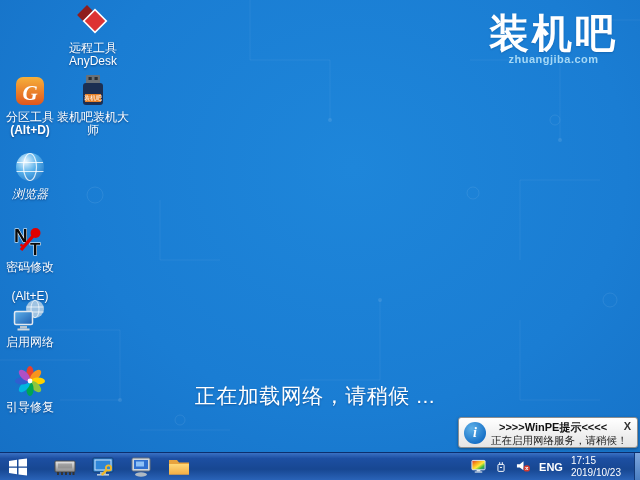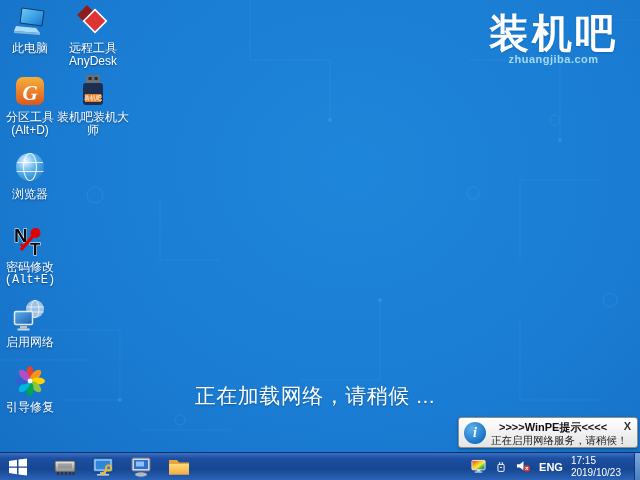--- a/index.html
+++ b/index.html
@@ -82,36 +82,20 @@
       <circle cx="120" cy="400" r="2"></circle>
         <circle cx="380" cy="300" r="2"></circle>
     </g>
   </svg>
 
   <div class="logo">
     <div class="logo-title">装机吧</div>
     <div class="logo-sub">zhuangjiba.com</div>
   </div>
 
-  <div class="icon-cell" style="left:0;top:5px;width:60px;">
-    <div class="icon-art">
-      <svg viewBox="0 0 34 34" width="34" height="34">
-        <defs>
-            <linearGradient id="pcscr" x1="0" y1="0" x2="1" y2="1">
-          <stop offset="0" stop-color="#6fd1fb"></stop>
-              <stop offset="1" stop-color="#1273cf"></stop>
-            </linearGradient>
-          </defs>
-        <polygon points="9,3 31,6 29,21 7,18" fill="url(#pcscr)" stroke="#0d3a66" stroke-width="1"></polygon>
-        <polygon points="3,21 23,23 27,28 1,26" fill="#aadcf7"></polygon>
-        <polygon points="1,26 27,28 27,30 1,28" fill="#7fb8dd"></polygon>
-      </svg>
-    </div>
-    <div class="icon-label">此电脑</div>
-  </div>
 
   <div class="icon-cell" style="left:58px;top:5px;width:70px;">
     <div class="icon-art">
       <svg viewBox="0 0 34 34" width="34" height="34">
         <rect x="4" y="3" width="14" height="14" transform="rotate(45 11 10)" fill="#8f1d1d"></rect>
         <rect x="11" y="8" width="16" height="16" transform="rotate(45 19 16)" fill="#dd3333" stroke="#fff" stroke-width="1.6"></rect>
       </svg>
     </div>
     <div class="icon-label">远程工具</div>
     <div class="icon-label" style="margin-top:0;">AnyDesk</div>
@@ -124,38 +108,38 @@
             <linearGradient id="dg" x1="0" y1="0" x2="0" y2="1">
           <stop offset="0" stop-color="#f6b03a"></stop>
               <stop offset="1" stop-color="#e0561d"></stop>
             </linearGradient>
           </defs>
         <rect x="3" y="3" width="28" height="28" rx="7" fill="url(#dg)"></rect>
         <text x="17" y="26" font-size="21" font-weight="bold" font-style="italic" fill="#fff" text-anchor="middle" font-family="Liberation Serif,serif">G</text>
       </svg>
     </div>
     <div class="icon-label">分区工具</div>
-    <div class="icon-label" style="margin-top:0;">(Alt+D)</div>
+    <div class="icon-label" style="margin-top:0;font-weight:bold;">(Alt+D)</div>
   </div>
 
   <div class="icon-cell" style="left:52px;top:74px;width:82px;">
     <div class="icon-art">
       <svg viewBox="0 0 34 34" width="34" height="34">
         <rect x="10" y="1" width="14" height="9" rx="1" fill="#6a7076"></rect>
         <rect x="12.5" y="3" width="3.2" height="3" fill="#2a2e33"></rect>
         <rect x="18.5" y="3" width="3.2" height="3" fill="#2a2e33"></rect>
         <rect x="7" y="9" width="20" height="22" rx="3" fill="#1c2f52"></rect>
         <rect x="9" y="20" width="16" height="8" fill="#e8832a"></rect>
         <text x="17" y="26.3" font-size="6" fill="#fff" text-anchor="middle">装机吧</text>
       </svg>
     </div>
     <div class="icon-label">装机吧装机大师</div>
   </div>
 
-  <div class="icon-cell" style="left:0;top:151px;width:60px;">
+  <div class="icon-cell" style="left:0;top:151px;width:60px;font-style:italic;">
     <div class="icon-art">
       <svg viewBox="0 0 34 34" width="34" height="34">
         <defs>
             <radialGradient id="gl" cx=".35" cy=".3" r=".9">
           <stop offset="0" stop-color="#e8f6ff"></stop>
               <stop offset=".45" stop-color="#57b0ea"></stop>
               <stop offset="1" stop-color="#1a6fc2"></stop>
             </radialGradient>
           </defs>
         <circle cx="17" cy="16" r="14" fill="url(#gl)"></circle>
@@ -170,21 +154,21 @@
     <div class="icon-art">
       <svg viewBox="0 0 34 34" width="34" height="34">
         <text x="1" y="18" font-size="19" font-weight="bold" fill="#0a0a0a" stroke="#fff" stroke-width="1" paint-order="stroke" font-family="Liberation Sans,sans-serif">N</text>
         <text x="17" y="31" font-size="17" font-weight="bold" fill="#0a0a0a" stroke="#fff" stroke-width="1" paint-order="stroke" font-family="Liberation Sans,sans-serif">T</text>
         <line x1="20" y1="12" x2="8" y2="26" stroke="#e10000" stroke-width="3.4"></line>
         <line x1="11" y1="23" x2="7.5" y2="20.5" stroke="#e10000" stroke-width="2.2"></line>
         <circle cx="22.5" cy="9" r="5" fill="#e10000"></circle>
       </svg>
     </div>
     <div class="icon-label">密码修改</div>
-    <div class="icon-label" style="margin-top:0;font-family:Liberation Mono, monospace;">(Alt+E)</div>
+    <div class="icon-label" style="margin-top:16px;">(Alt+E)</div>
   </div>
 
   <div class="icon-cell" style="left:0;top:299px;width:60px;">
     <div class="icon-art">
       <svg viewBox="0 0 34 34" width="34" height="34">
         <defs>
             <linearGradient id="scr2" x1="0" y1="0" x2="1" y2="1">
           <stop offset="0" stop-color="#5fb0ea"></stop>
               <stop offset="1" stop-color="#1e5fb0"></stop>
             </linearGradient>

